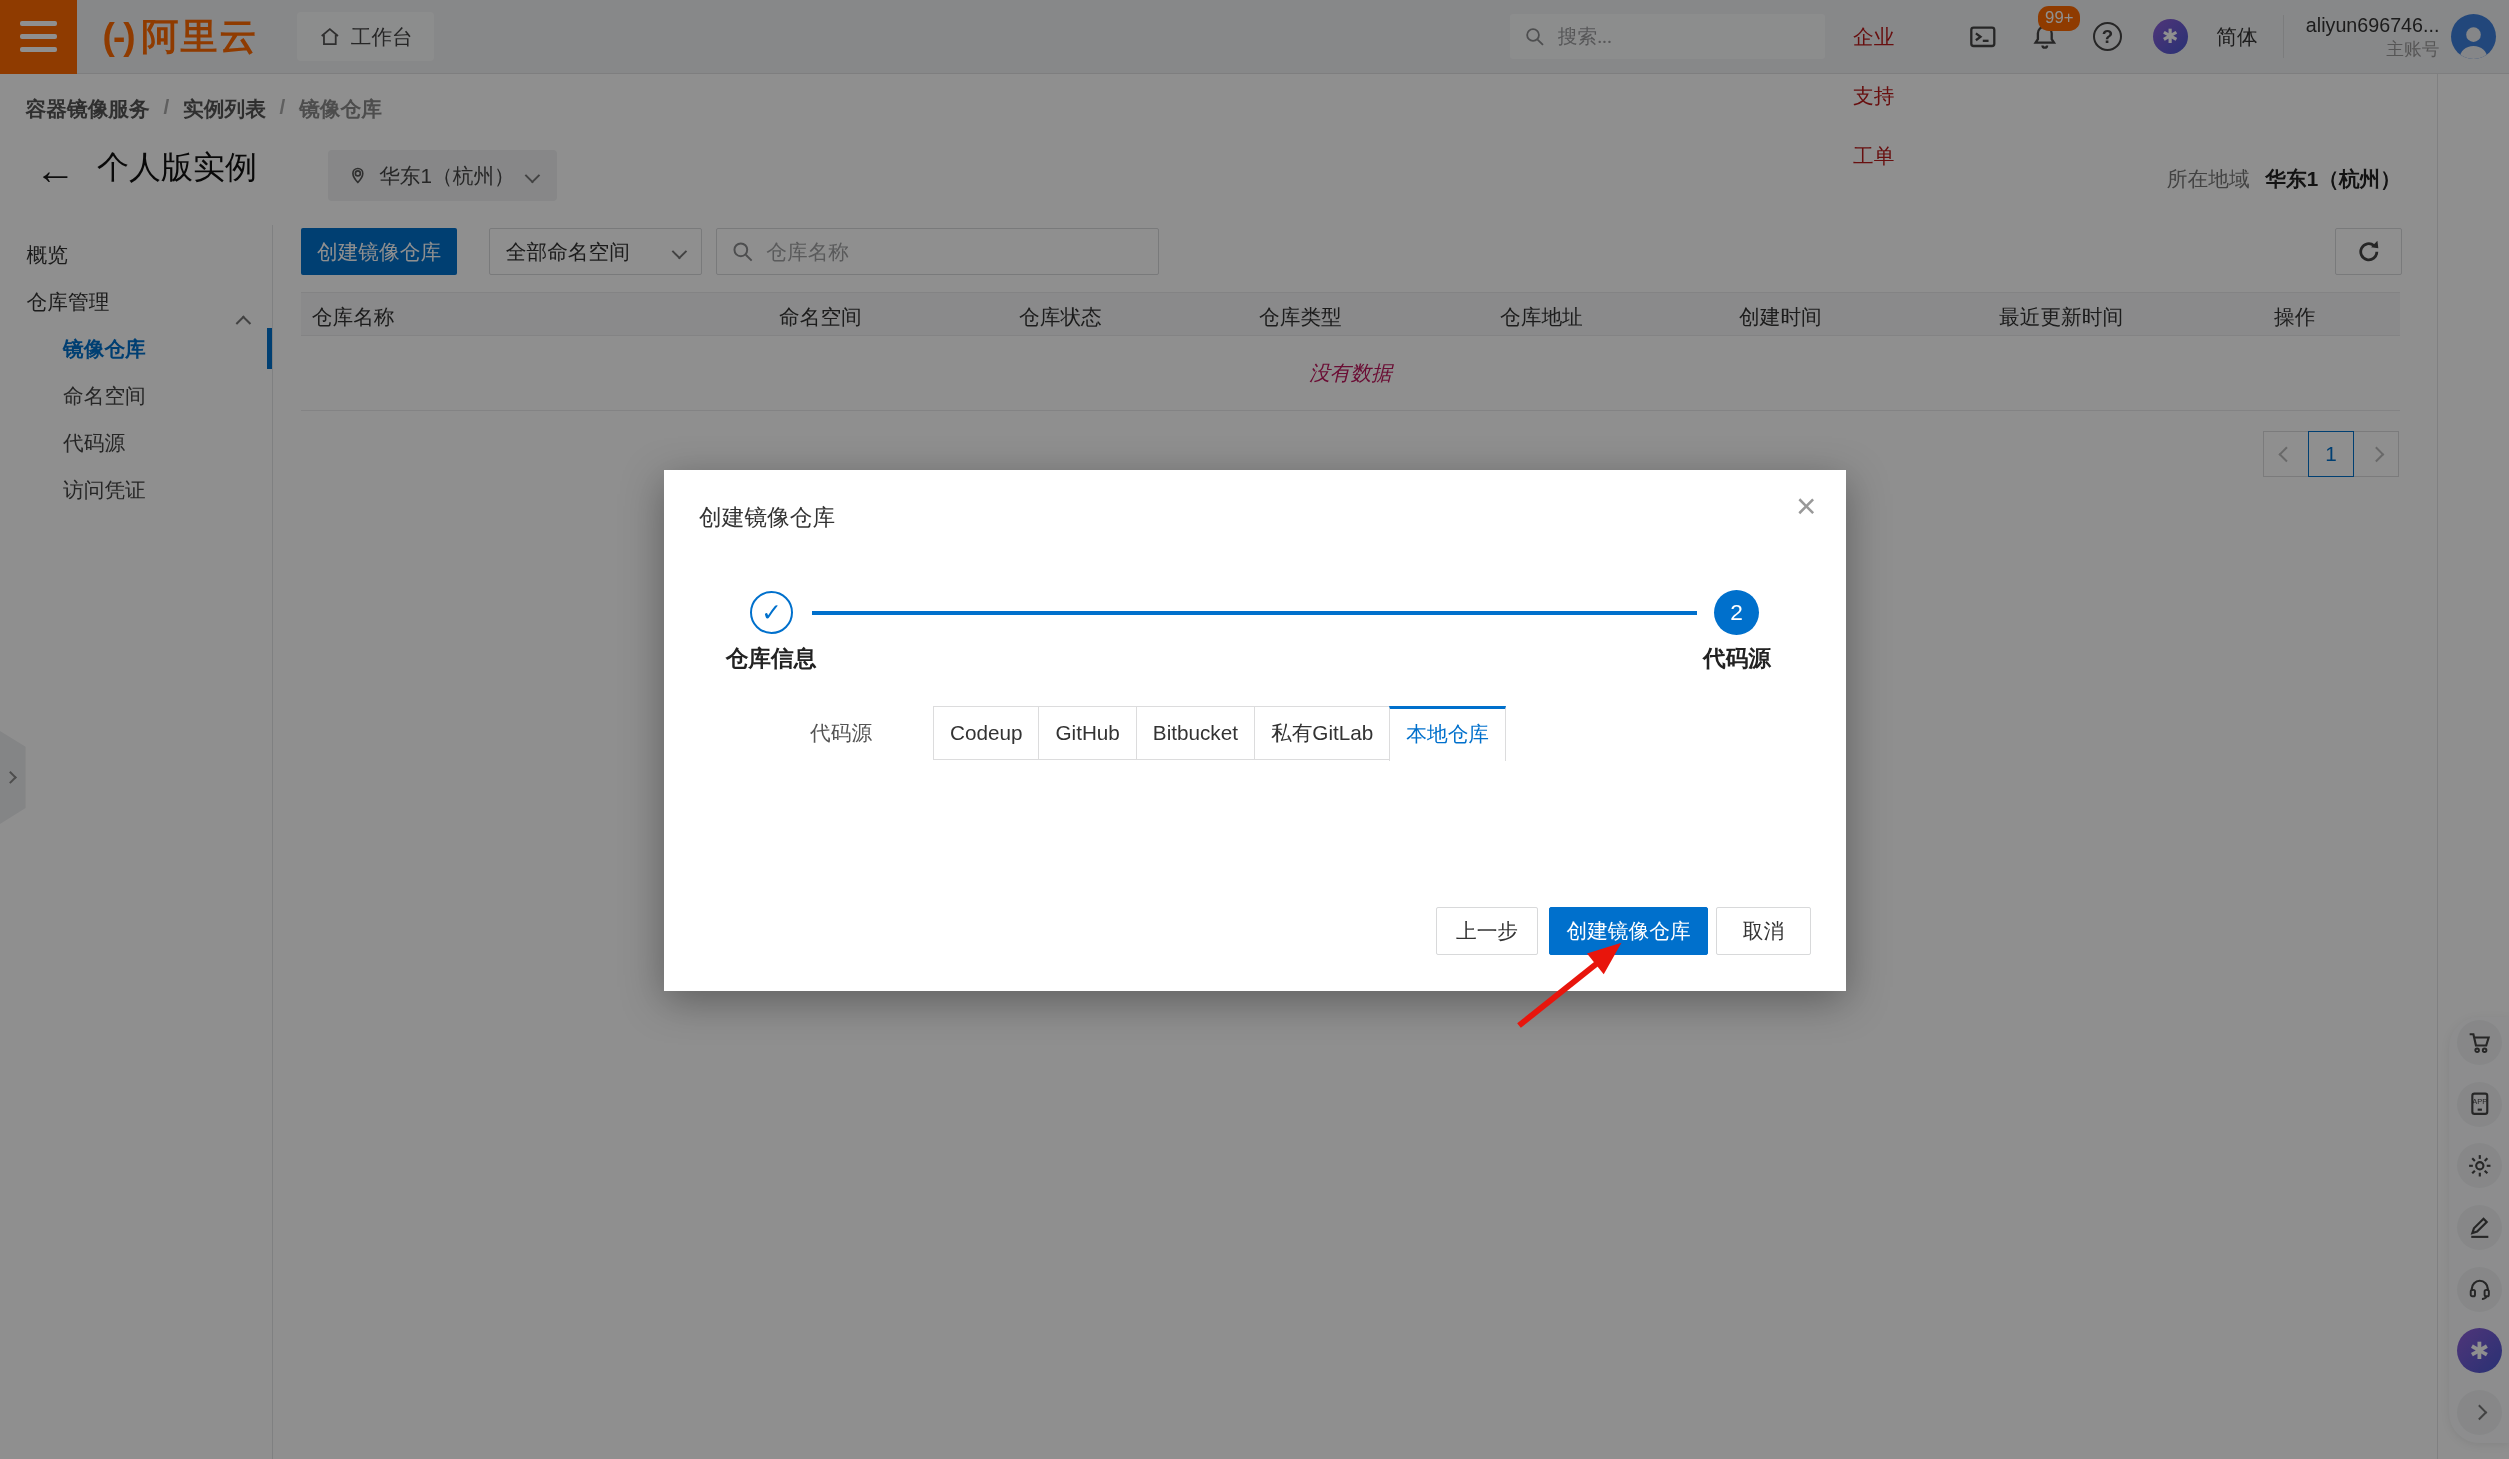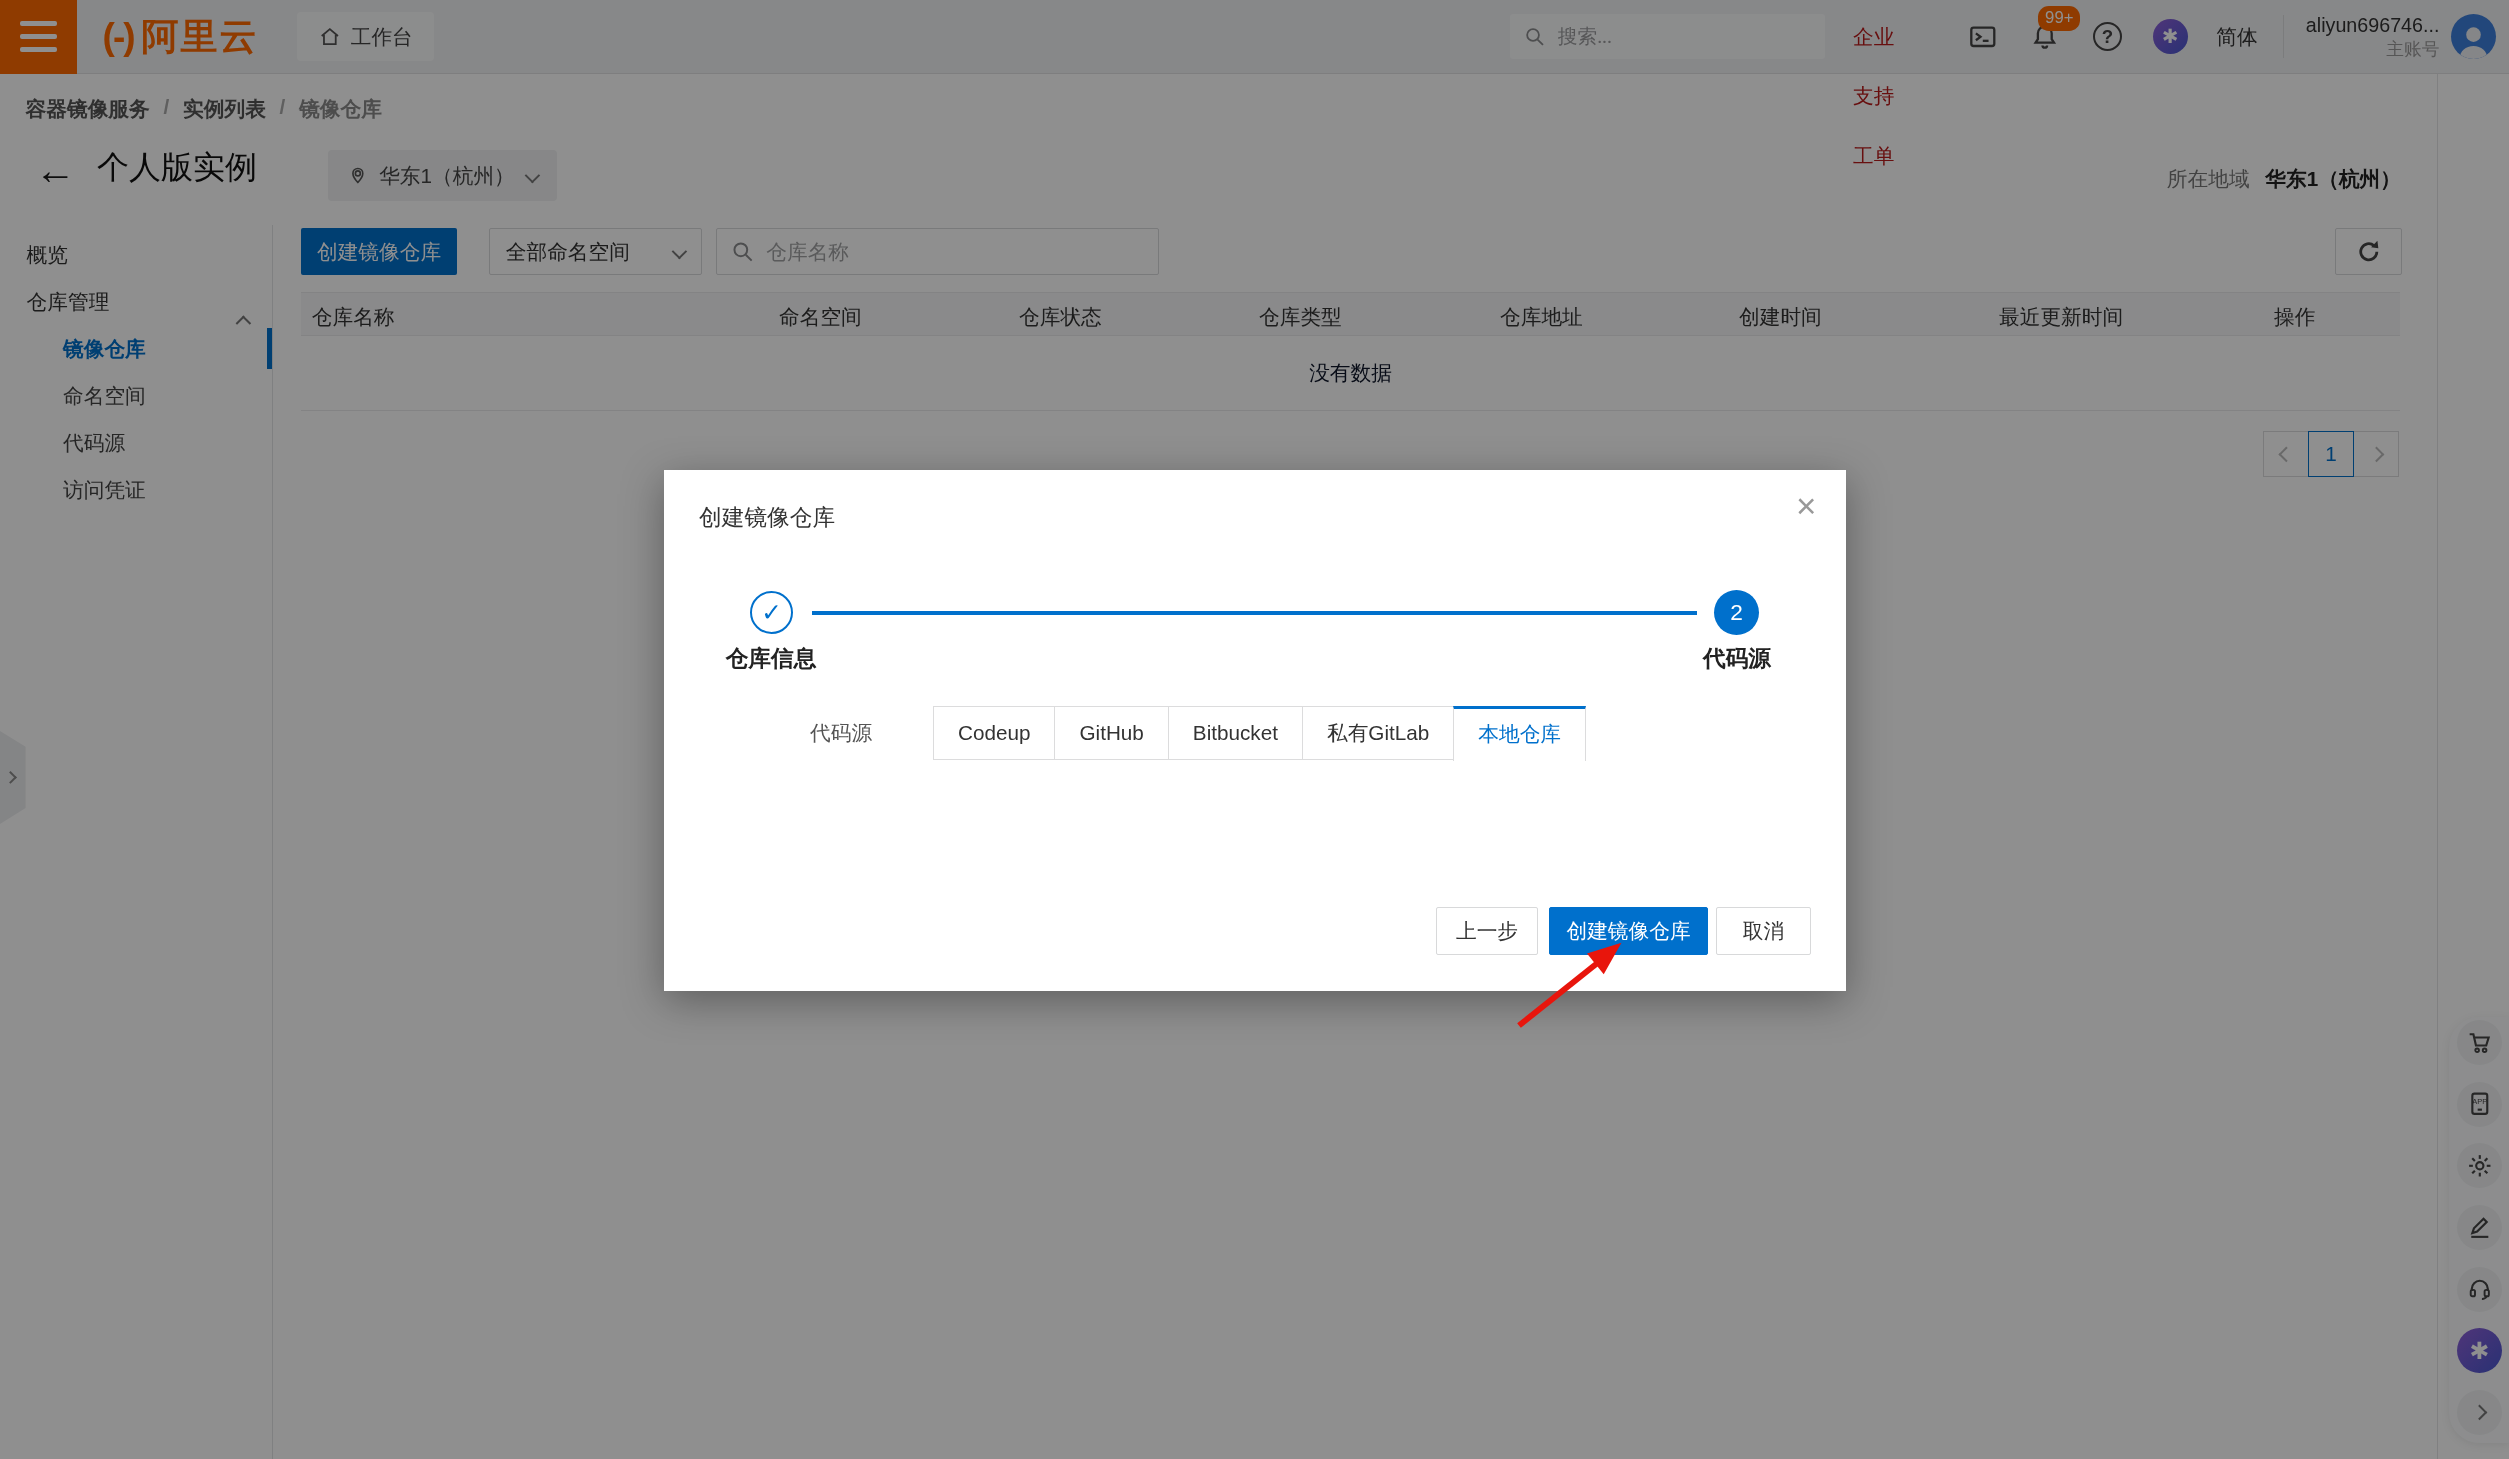--- a/index.html
+++ b/index.html
@@ -71,21 +71,21 @@
   .ns-select { position: absolute; left: 489px; top: 228px; width: 213px; height: 47px; border: 1px solid #D8D9DB; border-radius: 2px; background: #fff; display: flex; align-items: center; padding: 0 15.8px; font-size: 20.7px; color: #333; cursor: pointer; }
   .ns-select .chev { margin-left: auto; }
   .repo-search { position: absolute; left: 716px; top: 228px; width: 443px; height: 47px; border: 1px solid #D8D9DB; border-radius: 2px; background: #fff; display: flex; align-items: center; padding: 0 13.8px; gap: 9.9px; }
   .repo-search input { border: 0; outline: 0; font-size: 20.7px; color: #333; width: 355px; font-family: inherit; }
   .repo-search input::placeholder { color: #A0A1A3; }
   .btn-refresh { position: absolute; left: 2335px; top: 228px; width: 67px; height: 47px; border: 1px solid #D8D9DB; border-radius: 2px; background: #fff; display: flex; align-items: center; justify-content: center; cursor: pointer; }
 
   
   .tbl-head { position: absolute; left: 301px; top: 292px; width: 2099px; height: 44px; background: #F6F7F8; border-top: 1px solid #E9EAEB; border-bottom: 1px solid #E9EAEB; font-size: 20.7px; color: #333; }
   .tbl-head span { position: absolute; top: 9.9px; white-space: nowrap; }
-  .tbl-empty { position: absolute; left: 301px; top: 336px; width: 2099px; height: 75px; border-bottom: 1px solid #E9EAEB; display: flex; align-items: center; justify-content: center; font-size: 20.7px; color: #0f172a; }
+  .tbl-empty { position: absolute; left: 301px; top: 336px; width: 2099px; height: 75px; border-bottom: 1px solid #E9EAEB; display: flex; align-items: center; justify-content: center; font-size: 20.7px; color: #be185d; font-style: italic; }
   .pagination { position: absolute; left: 2264px; top: 431px; display: flex; }
   .page-box { width: 46px; height: 46px; border: 1px solid #DCDCDD; background: #fff; display: flex; align-items: center; justify-content: center; margin-left: -1px; cursor: pointer; font-size: 20.7px; color: #555; }
   .page-box .chev { border-color: #BBB; }
   .page-box.current { border: 1px solid #0070CC; color: #0070CC; z-index: 2; }
 
   .right-divider { position: absolute; left: 2437px; top: 74px; bottom: 0; width: 1px; background: #E4E5E6; }
 
   
   .flyout { position: absolute; left: 0; top: 731px; width: 25.6px; height: 93px; background: #ECEDEF; clip-path: polygon(0 0, 100% 15.8px, 100% 77px, 0 100%); display: flex; align-items: center; justify-content: center; cursor: pointer; }
   .flyout .chev { width: 8.9px; height: 8.9px; border-color: #8a8a8a; margin-right: 3.9px; }
@@ -101,21 +101,21 @@
   .modal-title { position: absolute; left: 35px; top: 31.5px; font-size: 22.7px; color: #333; }
   .modal-close { position: absolute; right: 29.6px; top: 17.7px; font-size: 35px; color: #999; cursor: pointer; line-height: 1; font-weight: 300; }
   .step-c1 { position: absolute; left: 86px; top: 121px; width: 43px; height: 43px; border: 2px solid #0070CC; border-radius: 50%; display: flex; align-items: center; justify-content: center; color: #0070CC; font-size: 24.6px; font-weight: bold; }
   .step-line { position: absolute; left: 148px; top: 141px; width: 885px; height: 3.9px; background: #0070CC; }
   .step-c2 { position: absolute; left: 1050px; top: 120px; width: 45px; height: 45px; background: #0070CC; border-radius: 50%; display: flex; align-items: center; justify-content: center; color: #fff; font-size: 22.7px; }
   .step-lbl { position: absolute; top: 173px; transform: translateX(-50%); font-size: 22.7px; font-weight: bold; color: #222; white-space: nowrap; }
   .step-lbl.s1 { left: 107px; }
   .step-lbl.s2 { left: 1073px; }
   .field-label { position: absolute; left: 146px; top: 236px; height: 54px; line-height: 54px; font-size: 20.7px; color: #555; }
   .tabs { position: absolute; left: 270px; top: 236px; display: flex; }
-  .tab { height: 54px; line-height: 52px; padding: 0 24px; border: 1px solid #DCDCDD; background: #fff; font-size: 20.7px; color: #333; margin-left: -1px; cursor: pointer; white-space: nowrap; }
+  .tab { height: 54px; line-height: 52px; padding: 0 16px; border: 1px solid #DCDCDD; background: #fff; font-size: 20.7px; color: #333; margin-left: -1px; cursor: pointer; white-space: nowrap; }
   .tab.active { border-top: 3.9px solid #0070CC; border-bottom: 0; line-height: 49px; color: #0070CC; position: relative; z-index: 3; height: 55px; }
   .tab-panel { position: absolute; left: 270px; top: 290px; width: 784px; height: 76px; border: 1px solid #DCDCDD; display: flex; align-items: center; padding-left: 21.7px; font-size: 20.7px; color: #333; }
   .m-btn { position: absolute; top: 437px; height: 48px; border: 1px solid #D8D9DA; background: #fff; border-radius: 2px; font-size: 20.7px; color: #333; cursor: pointer; font-family: inherit; }
   .m-btn.back { left: 772px; width: 102px; }
   .m-btn.submit { left: 885px; width: 159px; background: #0070CC; border-color: #0070CC; color: #fff; }
   .m-btn.cancel { left: 1052px; width: 95px; }
 
   .annot { position: absolute; inset: 0; z-index: 30; pointer-events: none; }
   svg.ic { display: block; }
 </style>

